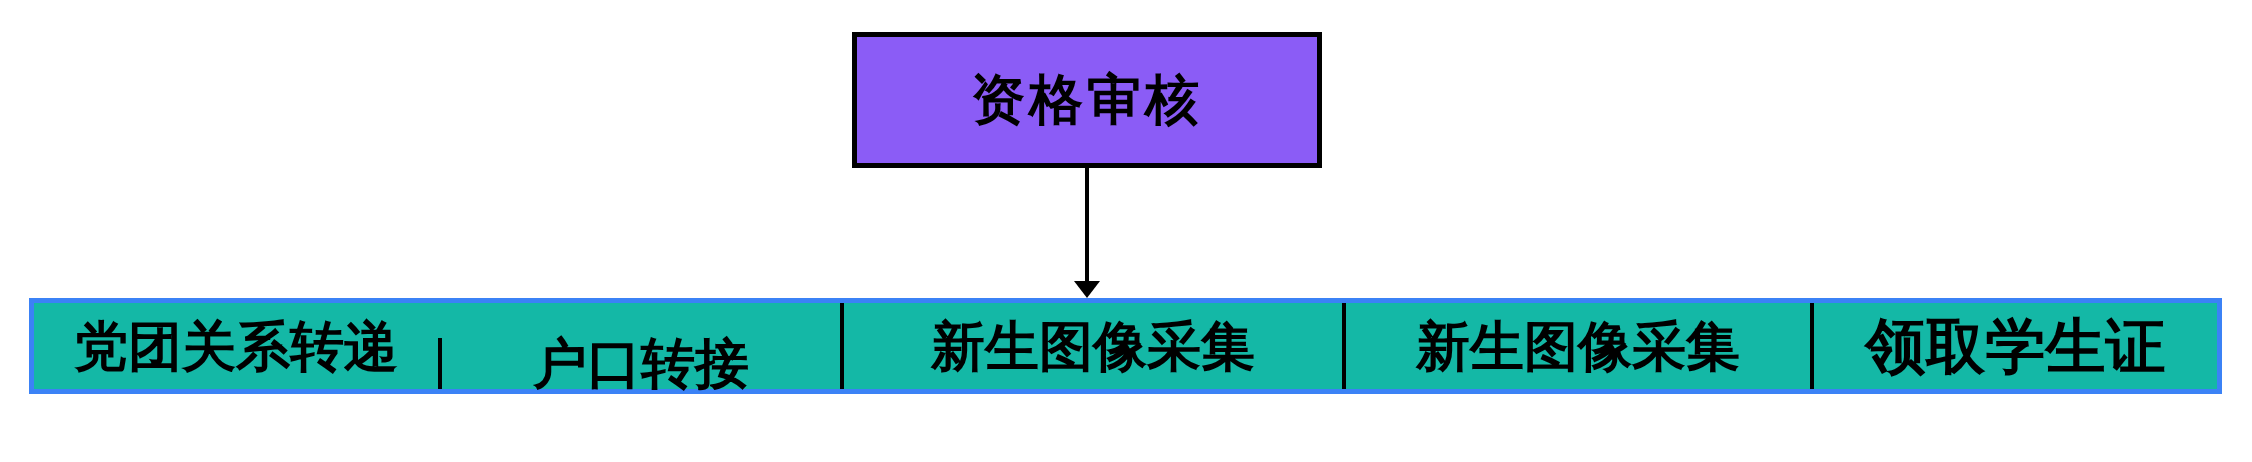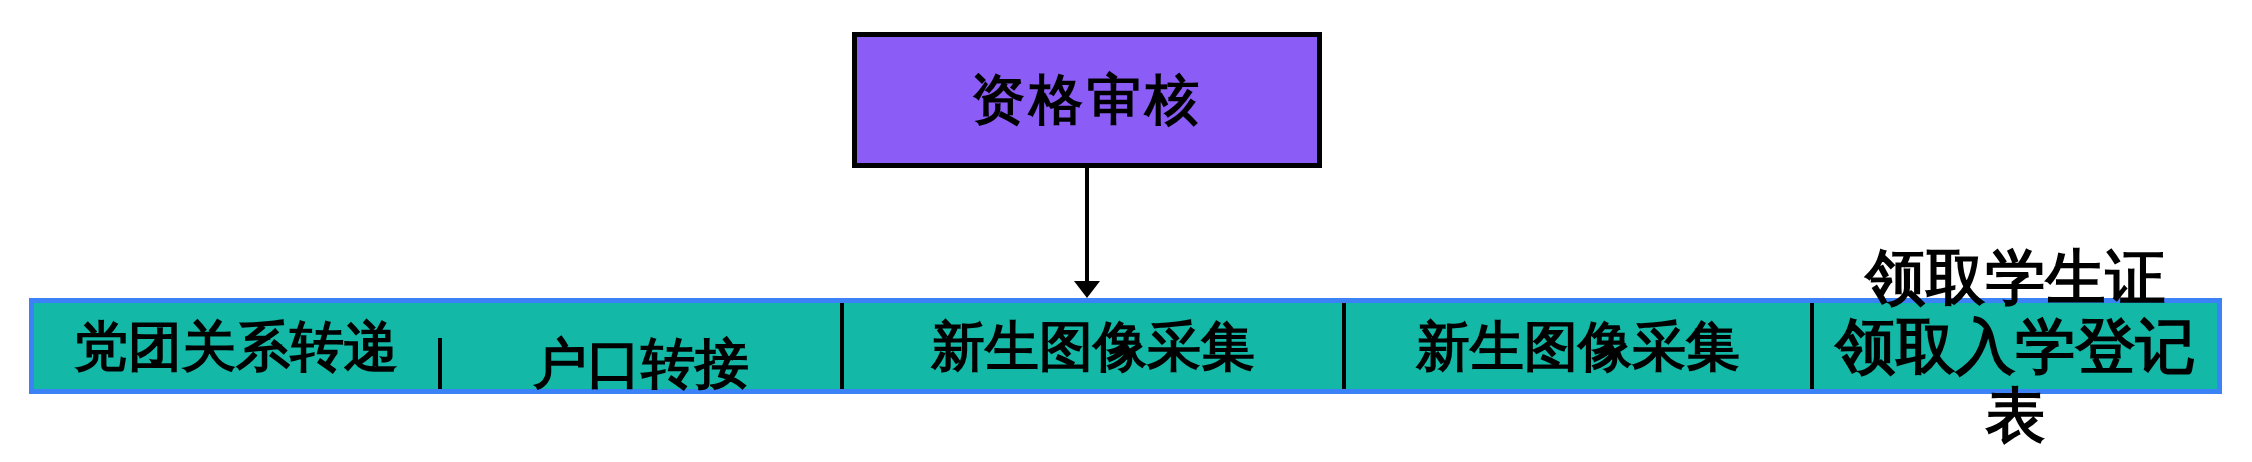--- a/index.html
+++ b/index.html
@@ -100,17 +100,16 @@
       <span>户口转接</span>
     </div>
     <div class="cell cell-3">
       <span>新生图像采集</span>
     </div>
     <div class="cell cell-4">
       <span>新生图像采集</span>
     </div>
     <div class="cell cell-5">
       <span>领取学生证</span>
-      <span>领取入学登记表</span>
     </div>
   </div>
 
 </div>
 
 </body></html>

